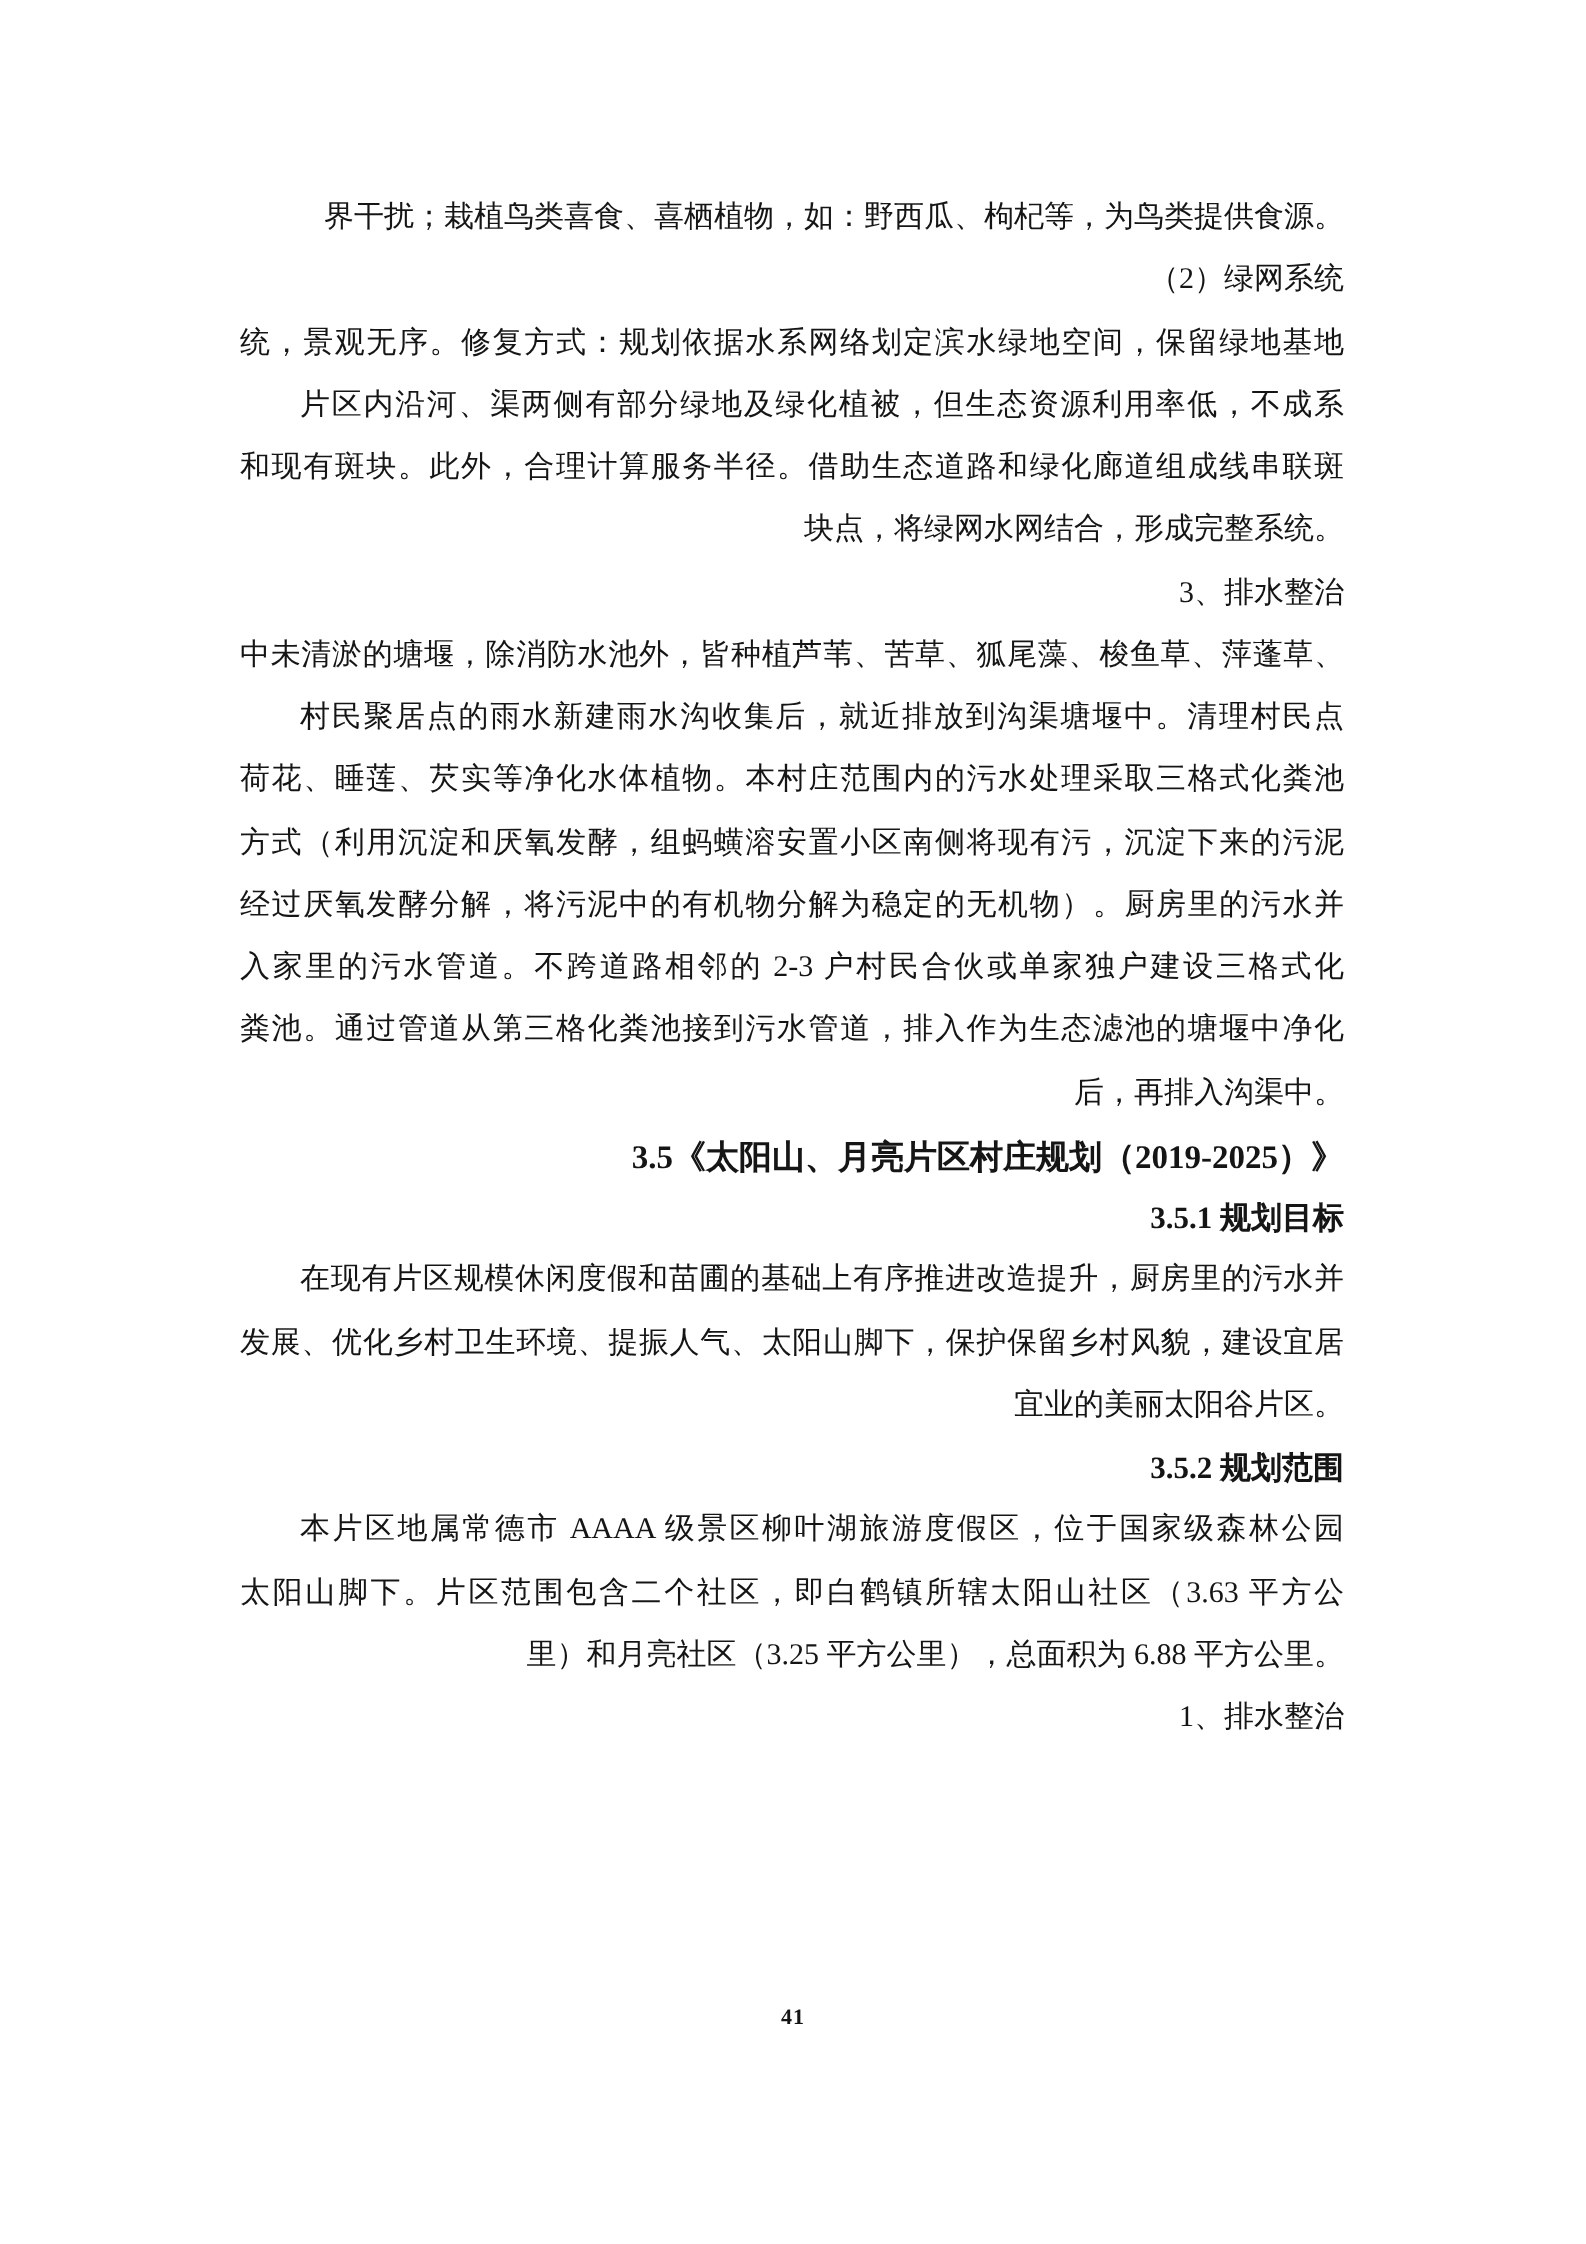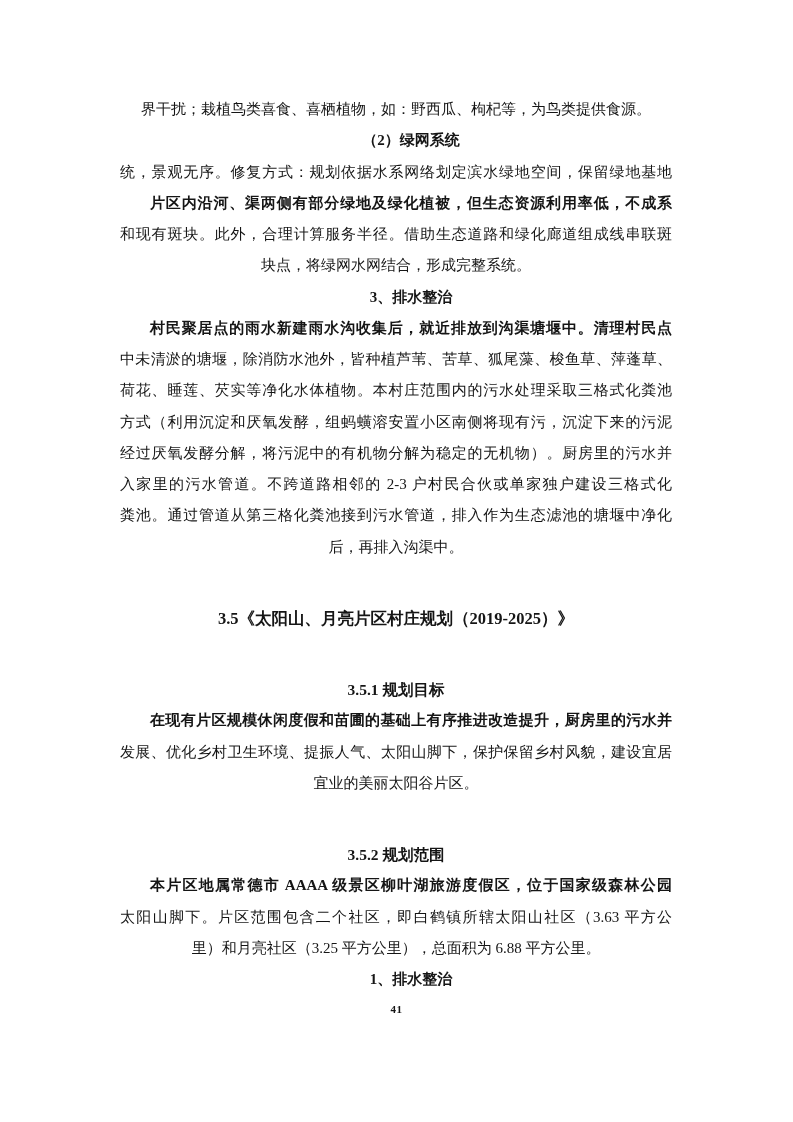--- a/index.html
+++ b/index.html
@@ -16,34 +16,32 @@
     background: #ffffff;
   }
   .content {
     position: absolute;
     left: 120px; top: 94px;
     width: 552px;
   }
   .line {
     font-size: 15px;
     line-height: 31.25px;
-    text-align: center;
+    text-align: right;
   }
   .line.full {
     text-align: justify;
     text-align-last: justify;
   }
   .line.indent {
     text-indent: 30px;
-    font-weight: bold;
   }
   .heading .line {
     font-weight: bold;
     font-size: 15.5px;
-    margin-top: 40px;
   }
   .heading.level-2 .line {
     font-size: 16.5px;
   }
   .page-number {
     position: absolute;
     top: 1003px; left: 0;
     width: 100%;
     text-align: center;
     font-size: 11px;
@@ -65,22 +63,22 @@
       <div class="block body">
         <div class="line full">统，景观无序。修复方式：规划依据水系网络划定滨水绿地空间，保留绿地基地</div>
         <div class="line indent full">片区内沿河、渠两侧有部分绿地及绿化植被，但生态资源利用率低，不成系</div>
         <div class="line full">和现有斑块。此外，合理计算服务半径。借助生态道路和绿化廊道组成线串联斑</div>
         <div class="line">块点，将绿网水网结合，形成完整系统。</div>
       </div>
       <div class="block body">
         <div class="line indent">3、排水整治</div>
       </div>
       <div class="block body">
+        <div class="line full">中未清淤的塘堰，除消防水池外，皆种植芦苇、苦草、狐尾藻、梭鱼草、萍蓬草、</div>
         <div class="line indent full">村民聚居点的雨水新建雨水沟收集后，就近排放到沟渠塘堰中。清理村民点</div>
-        <div class="line full">中未清淤的塘堰，除消防水池外，皆种植芦苇、苦草、狐尾藻、梭鱼草、萍蓬草、</div>
         <div class="line full">荷花、睡莲、芡实等净化水体植物。本村庄范围内的污水处理采取三格式化粪池</div>
         <div class="line full">方式（利用沉淀和厌氧发酵，组蚂蟥溶安置小区南侧将现有污，沉淀下来的污泥</div>
         <div class="line full">经过厌氧发酵分解，将污泥中的有机物分解为稳定的无机物）。厨房里的污水并</div>
         <div class="line full">入家里的污水管道。不跨道路相邻的 2-3 户村民合伙或单家独户建设三格式化</div>
         <div class="line full">粪池。通过管道从第三格化粪池接到污水管道，排入作为生态滤池的塘堰中净化</div>
         <div class="line">后，再排入沟渠中。</div>
       </div>
       <div class="block heading level-2">
         <div class="line">3.5《太阳山、月亮片区村庄规划（2019-2025）》</div>
       </div>

